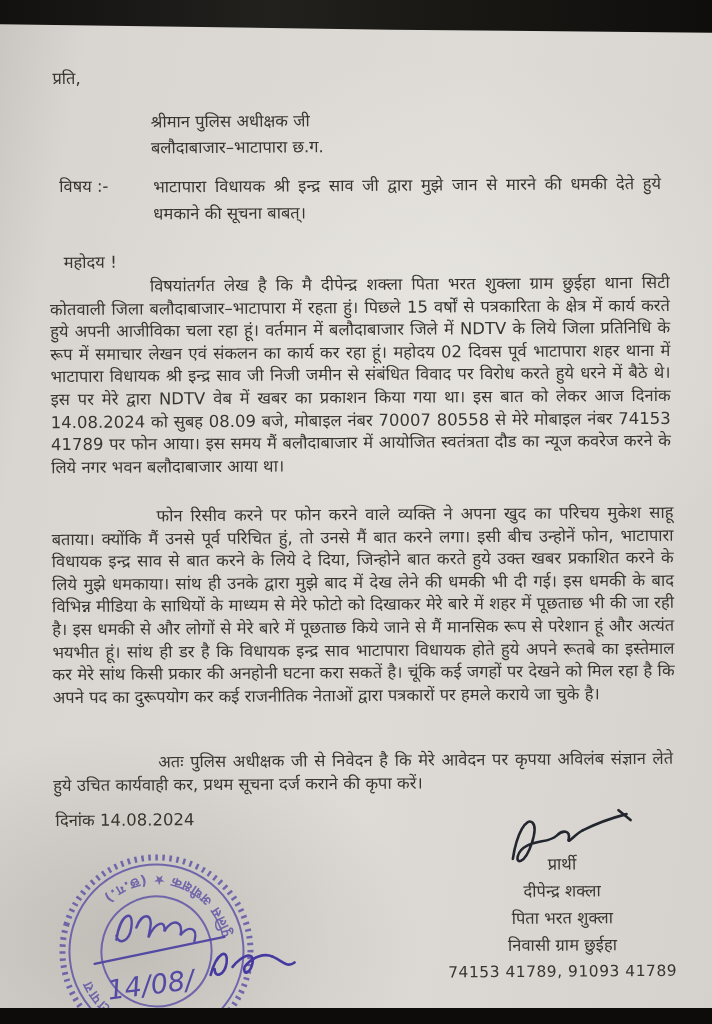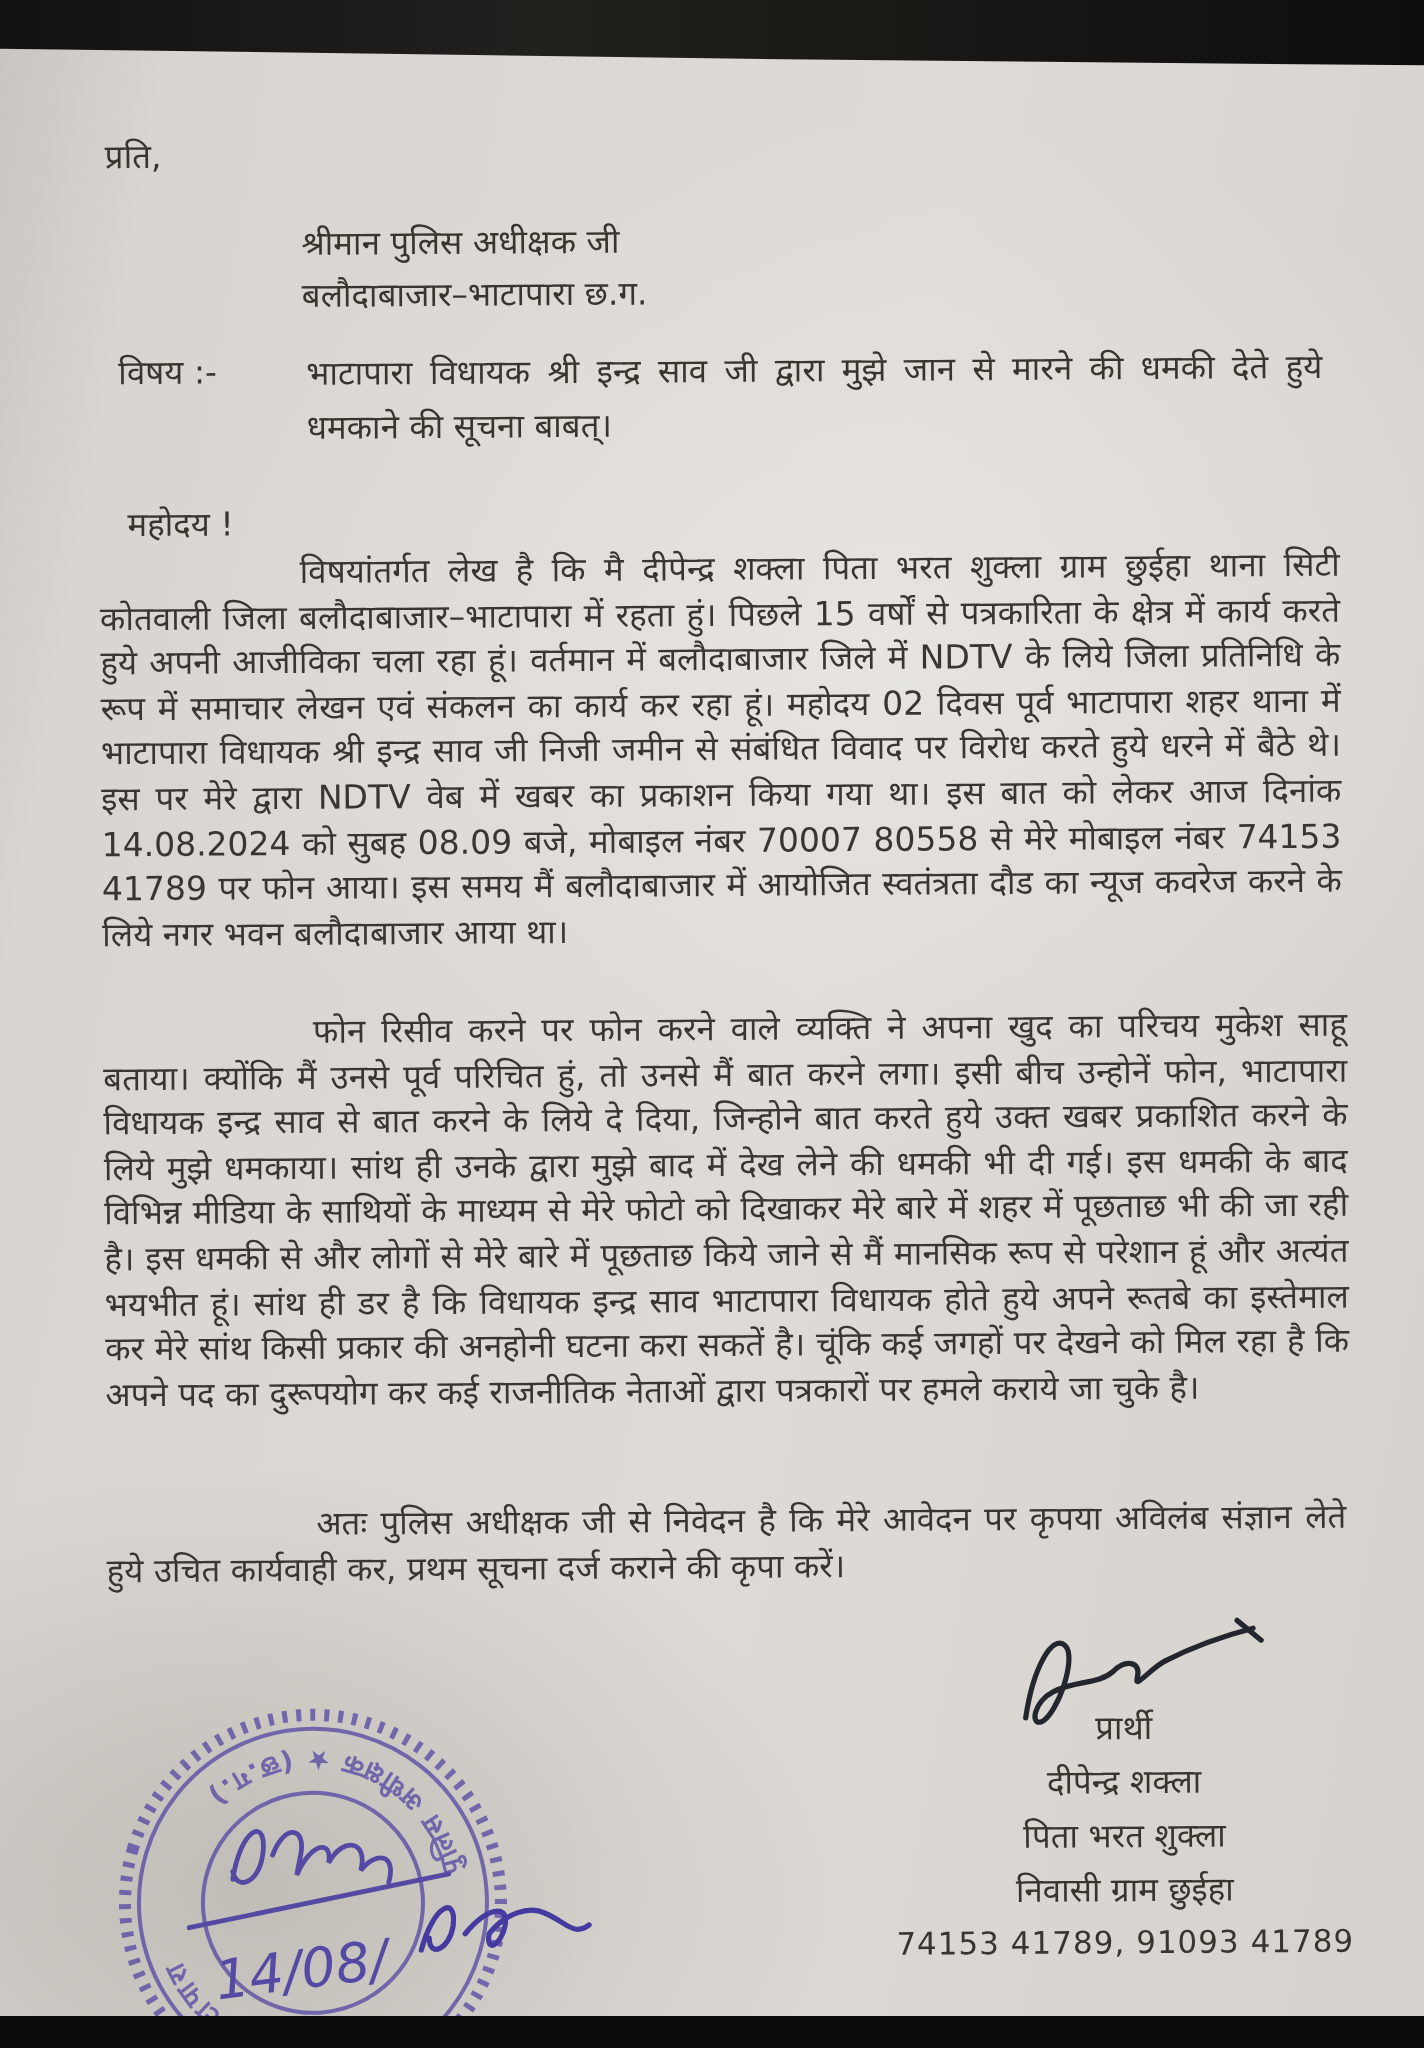--- a/index.html
+++ b/index.html
@@ -124,20 +124,21 @@
 
     <div class="txt subject-label">विषय :-</div>
     <div class="txt subject-text">भाटापारा विधायक श्री इन्द्र साव जी द्वारा मुझे जान से मारने की धमकी देते हुये धमकाने की सूचना बाबत्।</div>
 
     <div class="txt greeting">महोदय !</div>
 
     <p class="body-para para1">विषयांतर्गत लेख है कि मै दीपेन्द्र शक्ला पिता भरत शुक्ला ग्राम छुईहा थाना सिटी कोतवाली जिला बलौदाबाजार–भाटापारा में रहता हुं। पिछले 15 वर्षों से पत्रकारिता के क्षेत्र में कार्य करते हुये अपनी आजीविका चला रहा हूं। वर्तमान में बलौदाबाजार जिले में NDTV के लिये जिला प्रतिनिधि के रूप में समाचार लेखन एवं संकलन का कार्य कर रहा हूं। महोदय 02 दिवस पूर्व भाटापारा शहर थाना में भाटापारा विधायक श्री इन्द्र साव जी निजी जमीन से संबंधित विवाद पर विरोध करते हुये धरने में बैठे थे। इस पर मेरे द्वारा NDTV वेब में खबर का प्रकाशन किया गया था। इस बात को लेकर आज दिनांक 14.08.2024 को सुबह 08.09 बजे, मोबाइल नंबर 70007 80558 से मेरे मोबाइल नंबर 74153 41789 पर फोन आया। इस समय मैं बलौदाबाजार में आयोजित स्वतंत्रता दौड का न्यूज कवरेज करने के लिये नगर भवन बलौदाबाजार आया था।</p>
     <p class="body-para para2">फोन रिसीव करने पर फोन करने वाले व्यक्ति ने अपना खुद का परिचय मुकेश साहू बताया। क्योंकि मैं उनसे पूर्व परिचित हुं, तो उनसे मैं बात करने लगा। इसी बीच उन्होनें फोन, भाटापारा विधायक इन्द्र साव से बात करने के लिये दे दिया, जिन्होने बात करते हुये उक्त खबर प्रकाशित करने के लिये मुझे धमकाया। सांथ ही उनके द्वारा मुझे बाद में देख लेने की धमकी भी दी गई। इस धमकी के बाद विभिन्न मीडिया के साथियों के माध्यम से मेरे फोटो को दिखाकर मेरे बारे में शहर में पूछताछ भी की जा रही है। इस धमकी से और लोगों से मेरे बारे में पूछताछ किये जाने से मैं मानसिक रूप से परेशान हूं और अत्यंत भयभीत हूं। सांथ ही डर है कि विधायक इन्द्र साव भाटापारा विधायक होते हुये अपने रूतबे का इस्तेमाल कर मेरे सांथ किसी प्रकार की अनहोनी घटना करा सकतें है। चूंकि कई जगहों पर देखने को मिल रहा है कि अपने पद का दुरूपयोग कर कई राजनीतिक नेताओं द्वारा पत्रकारों पर हमले कराये जा चुके है।</p>
     <p class="body-para para3">अतः पुलिस अधीक्षक जी से निवेदन है कि मेरे आवेदन पर कृपया अविलंब संज्ञान लेते हुये उचित कार्यवाही कर, प्रथम सूचना दर्ज कराने की कृपा करें।</p>
 
+    <div class="txt date-line">दिनांक 14.08.2024</div>
 
     <svg class="handwritten-sig" viewBox="0 0 140 58">
       <g fill="none" stroke="#23262e" stroke-width="2.6" stroke-linecap="round">
         <path d="M10,50 C14,24 24,8 30,14 C36,20 26,48 18,52 C12,54 14,42 24,37 C36,31 46,34 54,27 C60,21 68,22 66,30 C64,37 72,26 80,22"></path>
         <path d="M80,22 C94,15 108,10 124,6"></path>
         <path d="M116,2 L128,12"></path>
       </g>
     </svg>
 
     <div class="sig-block">

